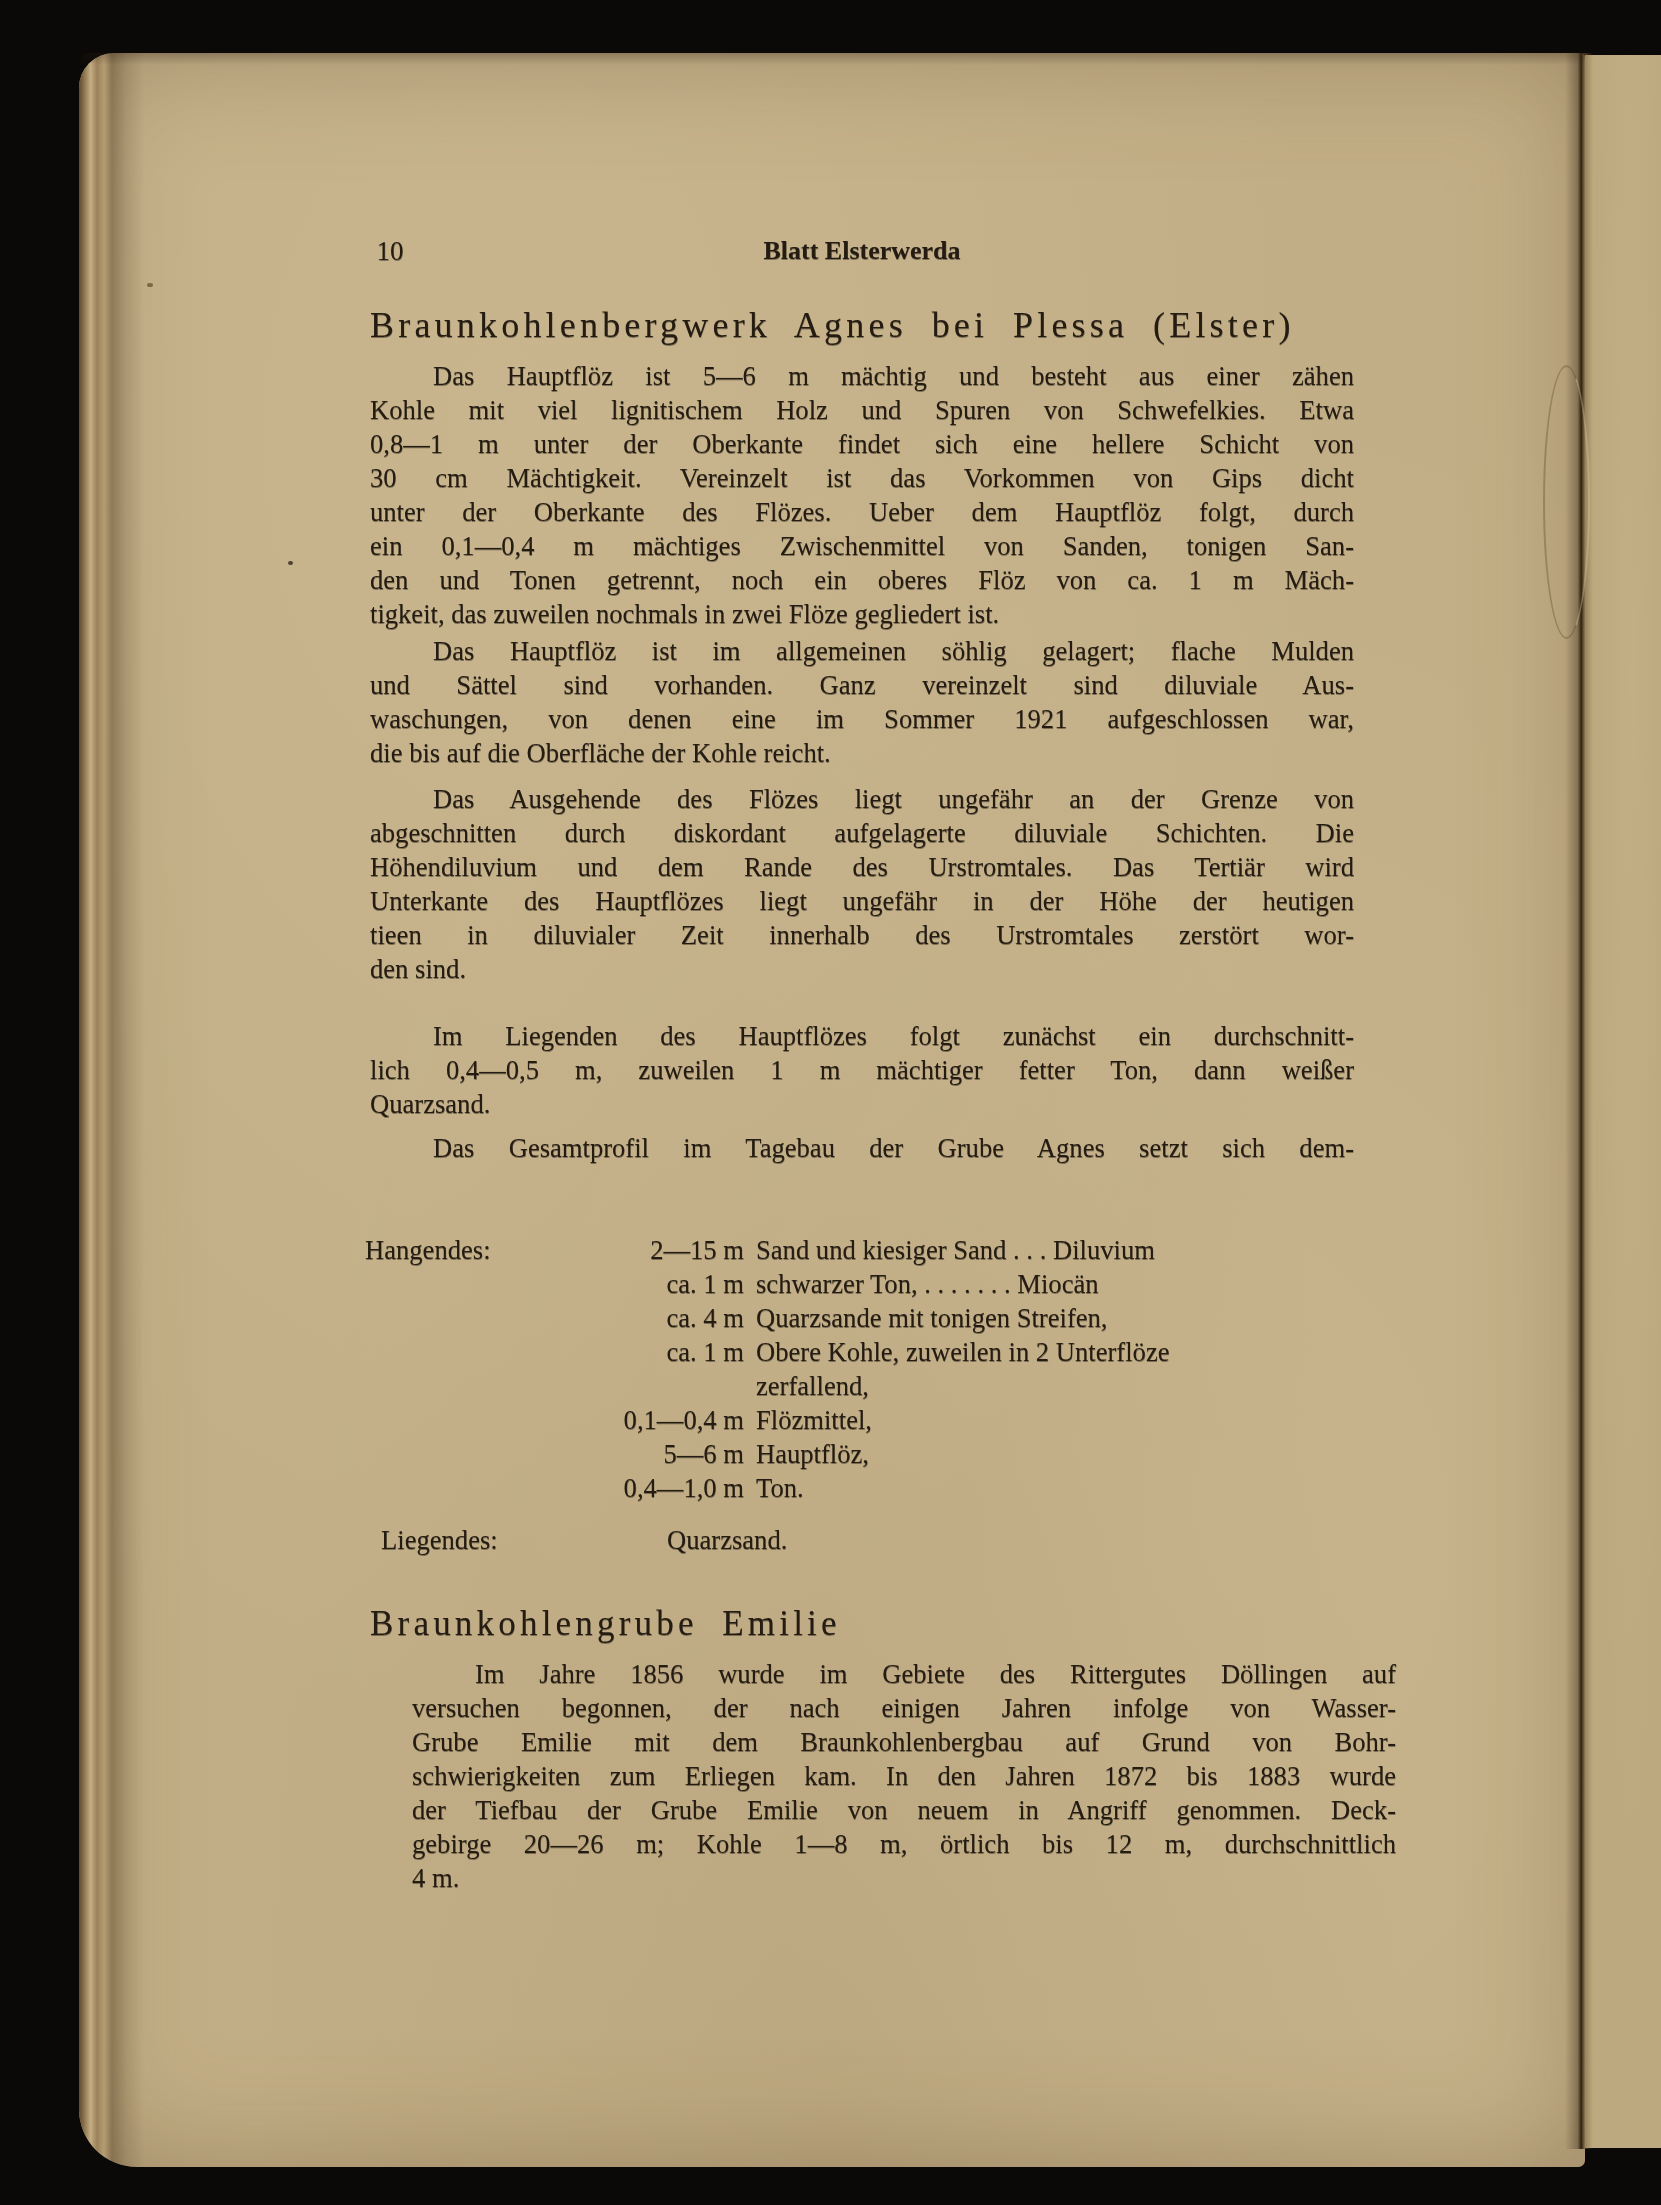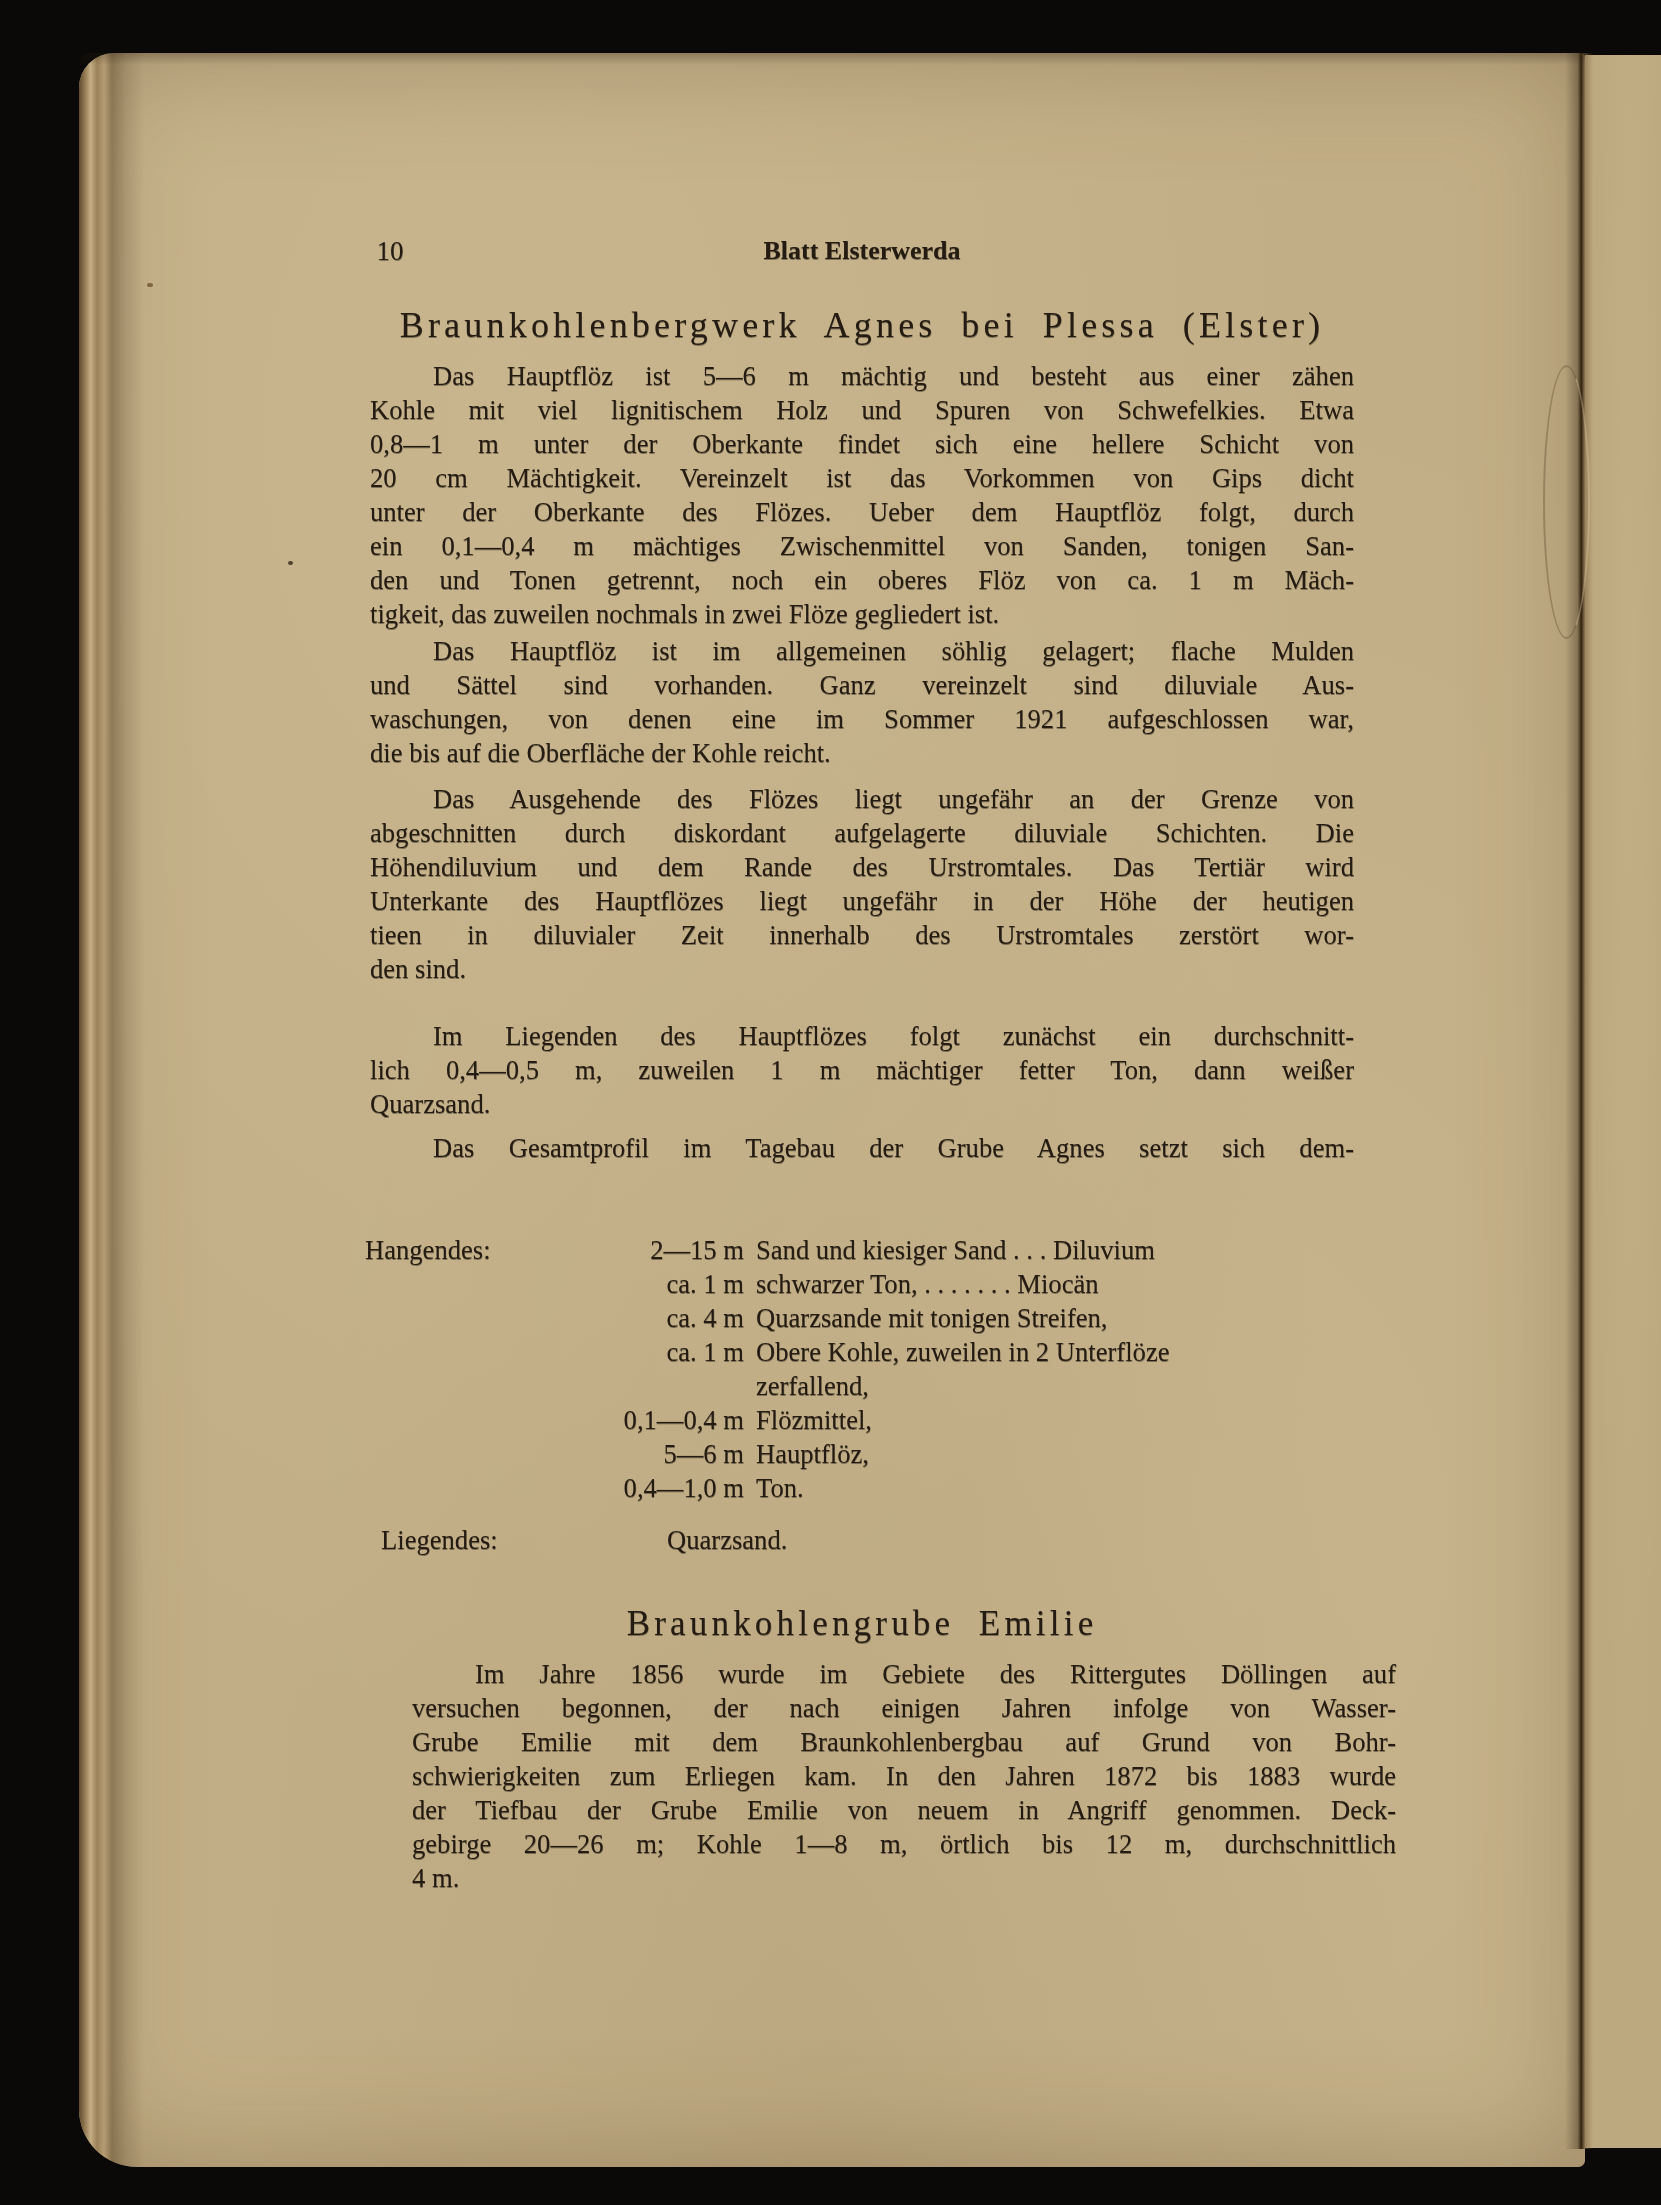--- a/index.html
+++ b/index.html
@@ -76,21 +76,21 @@
     font-size:26.6px;
     line-height:34px;
     text-shadow:0.3px 0.6px 0.3px rgba(36,28,18,0.45);
   }
   .header-row{position:absolute;top:181px;left:0;width:100%;height:34px;}
   .pagenum{position:absolute;left:6.6px;top:0;font-size:27px;}
   .running{position:absolute;left:0;width:100%;text-align:center;font-weight:bold;font-size:26px;}
 
   h1.sec, h2.sec{
     position:absolute;left:0;width:100%;
-    margin:0;text-align:center;font-weight:400;
+    margin:0;font-weight:400;
     font-size:36px;line-height:38px;
     letter-spacing:4.2px;word-spacing:11.6px;
     white-space:nowrap;
   }
   #h-agnes{top:253px;}
   #h-emilie{top:1552px;font-size:35px;}
 
   .para{position:absolute;left:0;width:100%;}
   #para-0{top:306px;}
   #para-1{top:581px;}
@@ -131,21 +131,21 @@
         <span class="pagenum">10</span>
         <span class="running">Blatt Elsterwerda</span>
       </div>
 
       <h1 class="sec" id="h-agnes">Braunkohlenbergwerk Agnes bei Plessa (Elster)</h1>
 
       <div class="para" id="para-0">
           <div class="line first">Das Hauptflöz ist 5—6 m mächtig und besteht aus einer zähen</div>
           <div class="line">Kohle mit viel lignitischem Holz und Spuren von Schwefelkies. Etwa</div>
           <div class="line">0,8—1 m unter der Oberkante findet sich eine hellere Schicht von</div>
-          <div class="line">20 cm Mächtigkeit. Vereinzelt ist das Vorkommen von Gips dicht</div>
+          <div class="line">30 cm Mächtigkeit. Vereinzelt ist das Vorkommen von Gips dicht</div>
           <div class="line">unter der Oberkante des Flözes. Ueber dem Hauptflöz folgt, durch</div>
           <div class="line">ein 0,1—0,4 m mächtiges Zwischenmittel von Sanden, tonigen San-</div>
           <div class="line">den und Tonen getrennt, noch ein oberes Flöz von ca. 1 m Mäch-</div>
           <div class="line last">tigkeit, das zuweilen nochmals in zwei Flöze gegliedert ist.</div>
         </div>
       <div class="para" id="para-1">
           <div class="line first">Das Hauptflöz ist im allgemeinen söhlig gelagert; flache Mulden</div>
           <div class="line">und Sättel sind vorhanden. Ganz vereinzelt sind diluviale Aus-</div>
           <div class="line">waschungen, von denen eine im Sommer 1921 aufgeschlossen war,</div>
           <div class="line last">die bis auf die Oberfläche der Kohle reicht.</div>

